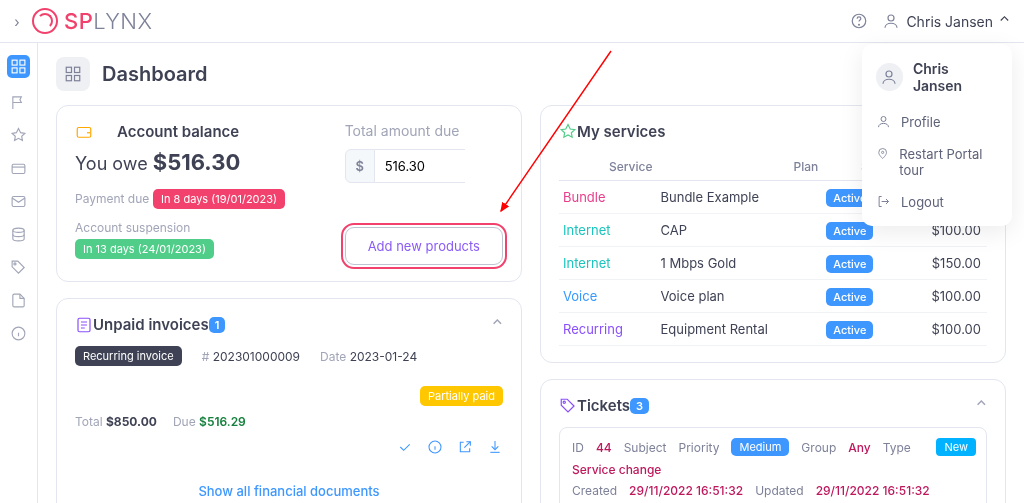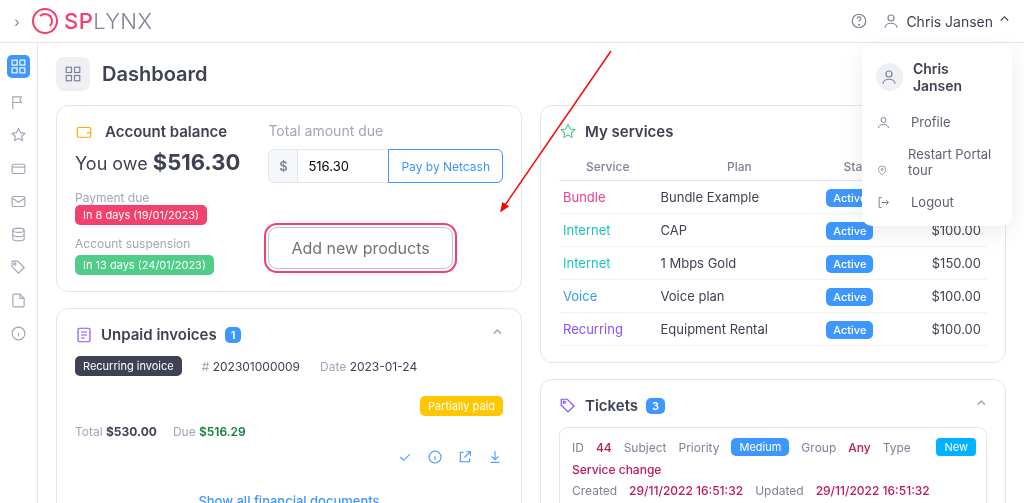--- a/index.html
+++ b/index.html
@@ -23,58 +23,58 @@
   .logo .pl{color:#f1416c;font-weight:500}
   .logo-mark{width:26px;height:26px;border:2px solid #f1416c;border-radius:50%;margin-right:6px;position:relative}
   .logo-mark::before{content:"";position:absolute;inset:3px;border:2px solid #f1416c;border-radius:50%;border-left-color:transparent;border-bottom-color:transparent}
   .topbar-right{margin-left:auto;display:flex;align-items:center;gap:14px}
   .ic{width:18px;height:18px;stroke:#7e8299;stroke-width:1.6;fill:none}
   .username{display:flex;align-items:center;gap:6px;font-size:14px;color:#3f4254}
   
   .dropdown{position:absolute;top:44px;right:12px;width:150px;background:#fff;border-radius:10px;box-shadow:var(--shadow);padding:8px 0;z-index:30}
   .dd-head{display:flex;align-items:center;gap:10px;padding:8px 14px 12px;font-weight:600;font-size:14px}
   .avatar{width:28px;height:28px;border-radius:50%;background:#eef0f4;display:flex;align-items:center;justify-content:center}
-  .dd-item{display:flex;align-items:flex-end;gap:20px;padding:8px 14px;font-size:13px;color:#5e6278;cursor:pointer}
+  .dd-item{display:flex;align-items:flex-start;gap:10px;padding:8px 14px;font-size:13px;color:#5e6278;cursor:pointer}
   .dd-item .ic{width:15px;height:15px}
   
   .shell{display:flex;height:calc(503px - 43px)}
   .sidebar{width:38px;background:#fff;border-right:1px solid var(--bd);padding-top:12px;display:flex;flex-direction:column;align-items:center;gap:16px}
   .sb-ic{width:17px;height:17px;stroke:#a1a5b7;stroke-width:1.6;fill:none;cursor:pointer}
   .sb-ic.active{stroke:#fff;background:#3e97ff;border-radius:5px;padding:3px;width:23px;height:23px}
   .main{flex:1;background:#fff;padding:14px 18px;overflow:hidden;min-width:0}
   .page-h{display:flex;align-items:center;gap:12px;margin-bottom:14px}
   .page-h .sq{width:34px;height:34px;border-radius:8px;background:#eef0f4;display:flex;align-items:center;justify-content:center}
   .page-title{font-size:20px;font-weight:600}
   .cols{display:flex;gap:18px}
   .col{flex:1;display:flex;flex-direction:column;gap:16px;min-width:0}
   .card{background:var(--card);border:1px solid var(--bd);border-radius:12px;padding:16px 18px;position:relative}
-  .card-h{display:flex;align-items:center;font-weight:600;font-size:15px;margin-bottom:12px;gap:8px}
+  .card-h{display:flex;align-items:center;font-weight:600;font-size:15px;margin-bottom:12px;}
   .card-h .caret{margin-left:auto;color:#a1a5b7;font-size:14px}
   .count-badge{background:#3e97ff;color:#fff;border-radius:5px;font-size:11px;font-weight:600;padding:1px 6px}
   
   .bal-row{display:flex;gap:26px}
   .bal-left{flex:1}
-  .bal-title{font-weight:600;font-size:15px;display:flex;align-items:center;gap:12px;margin-bottom:8px}
+  .bal-title{font-weight:600;font-size:15px;display:flex;align-items:center;gap:24px;margin-bottom:8px}
   .bal-amount{font-size:18px;margin-bottom:14px}
   .bal-amount b{font-size:22px;font-weight:700}
   .lbl-muted{color:var(--muted);font-size:12px}
   .pill{display:inline-block;border-radius:5px;font-size:11px;font-weight:400;padding:3px 8px;color:#fff;vertical-align:middle}
   .pill.red{background:#f1416c}
   .pill.green{background:#50cd89}
   .bal-right .lbl-muted{font-size:14px;margin-bottom:10px;display:block}
   .paygroup{display:flex}
   .paygroup .cur{border:1px solid var(--bd);background:#f5f8fa;width:30px;display:flex;align-items:center;justify-content:center;border-radius:6px 0 0 6px;font-weight:600;color:#7e8299}
   .paygroup input{border:1px solid var(--bd);border-left:none;border-right:none;height:34px;width:90px;padding:0 10px;font-size:13px;outline:none}
   .paygroup .paybtn{border:1px solid #3e97ff;color:#3e97ff;background:#fff;border-radius:0 6px 6px 0;padding:0 12px;font-size:12px;cursor:pointer;height:34px}
-  .addprod{border:1px solid #bfc4d4;background:#fff;border-radius:8px;padding:10px 22px;font-size:16px;color:#737373;cursor:pointer;margin-top:44px;position:relative}
+  .addprod{border:1px solid #bfc4d4;background:#fff;border-radius:8px;padding:10px 22px;font-size:13px;color:#8b5cf6;cursor:pointer;margin-top:44px;position:relative}
   .addprod.redbox{outline:2px solid #f1416c;outline-offset:2px;border-radius:9px}
   .arrow-svg{position:absolute;left:46%;top:46px;width:230px;height:185px;pointer-events:none;z-index:20}
   
   table.services{width:100%;border-collapse:collapse;font-size:13px}
-  .services th{text-align:center;color:#7e8299;font-weight:500;padding:6px 4px;border-bottom:1px solid var(--bd);font-size:12px}
+  .services th{text-align:right;color:#7e8299;font-weight:500;padding:6px 4px;border-bottom:1px solid var(--bd);font-size:12px}
   .services td{padding:8px 4px;border-bottom:1px solid #f1f2f6;font-size:13px;white-space:nowrap}
   .svc-b{color:#e83e8c}.svc-i{color:#1bc5bd}.svc-v{color:#3699ff}.svc-r{color:#8950fc}
   .badge-active{background:#3e97ff;color:#fff;border-radius:5px;font-size:11px;padding:2px 7px;font-weight:500}
   .col-price{text-align:right;padding-right:6px!important}
   
   .inv-tags{display:flex;align-items:center;gap:20px;flex-wrap:wrap;margin-bottom:8px;font-size:12px}
   .tag-dark{background:#3f4254;color:#fff;border-radius:5px;padding:3px 8px;font-size:11px}
   .pp{background:#ffc700;color:#fff;border-radius:5px;padding:3px 8px;font-size:11px;margin-left:auto}
   .inv-vals{display:flex;gap:16px;font-size:12px}
   .due{color:#15803d;font-weight:600}
@@ -222,21 +222,20 @@
                 </div>
               <div class="bal-amount"><span>You owe </span><b>$516.30</b></div>
               <div style="margin-bottom:10px"><span class="lbl-muted">Payment due</span> <span class="pill red">In 8 days (19/01/2023)</span></div>
               <div><span class="lbl-muted">Account suspension</span><br><span class="pill green" style="margin-top:4px">In 13 days (24/01/2023)</span></div>
             </div>
             <div class="bal-right">
               <span class="lbl-muted">Total amount due</span>
               <div class="paygroup">
                 <span class="cur">$</span>
                 <input value="516.30" style="">
-                <button class="paybtn">Pay by Netcash</button>
               </div>
               <button class="addprod redbox">Add new products</button>
             </div>
           </div>
         </div>
 
         <div class="card">
           <div class="card-h">
               <svg class="ic" viewBox="0 0 24 24" style="stroke:#8950fc">
                 <rect x="4" y="3" width="16" height="18" rx="2"></rect>
@@ -246,21 +245,21 @@
               <span class="count-badge">1</span>
               <span class="caret">⌃</span>
             </div>
           <div class="inv-tags">
             <span class="tag-dark">Recurring invoice</span>
             <span><span class="lbl-muted">#</span> <span>202301000009</span></span>
             <span><span class="lbl-muted">Date</span> <span>2023-01-24</span></span>
             <span class="pp">Partially paid</span>
           </div>
           <div class="inv-vals">
-            <span><span class="lbl-muted">Total</span> <b>$530.00</b></span>
+            <span><span class="lbl-muted">Total</span> <b>$850.00</b></span>
             <span><span class="lbl-muted">Due</span> <span class="due">$516.29</span></span>
           </div>
           <div class="inv-icons">
             <svg class="ic" viewBox="0 0 24 24">
                 <path d="M5 12l5 5 9-9"></path>
               </svg>
             <svg class="ic" viewBox="0 0 24 24">
                 <circle cx="12" cy="12" r="9"></circle>
                 <path d="M12 8v.01M12 11v5"></path>
               </svg>

